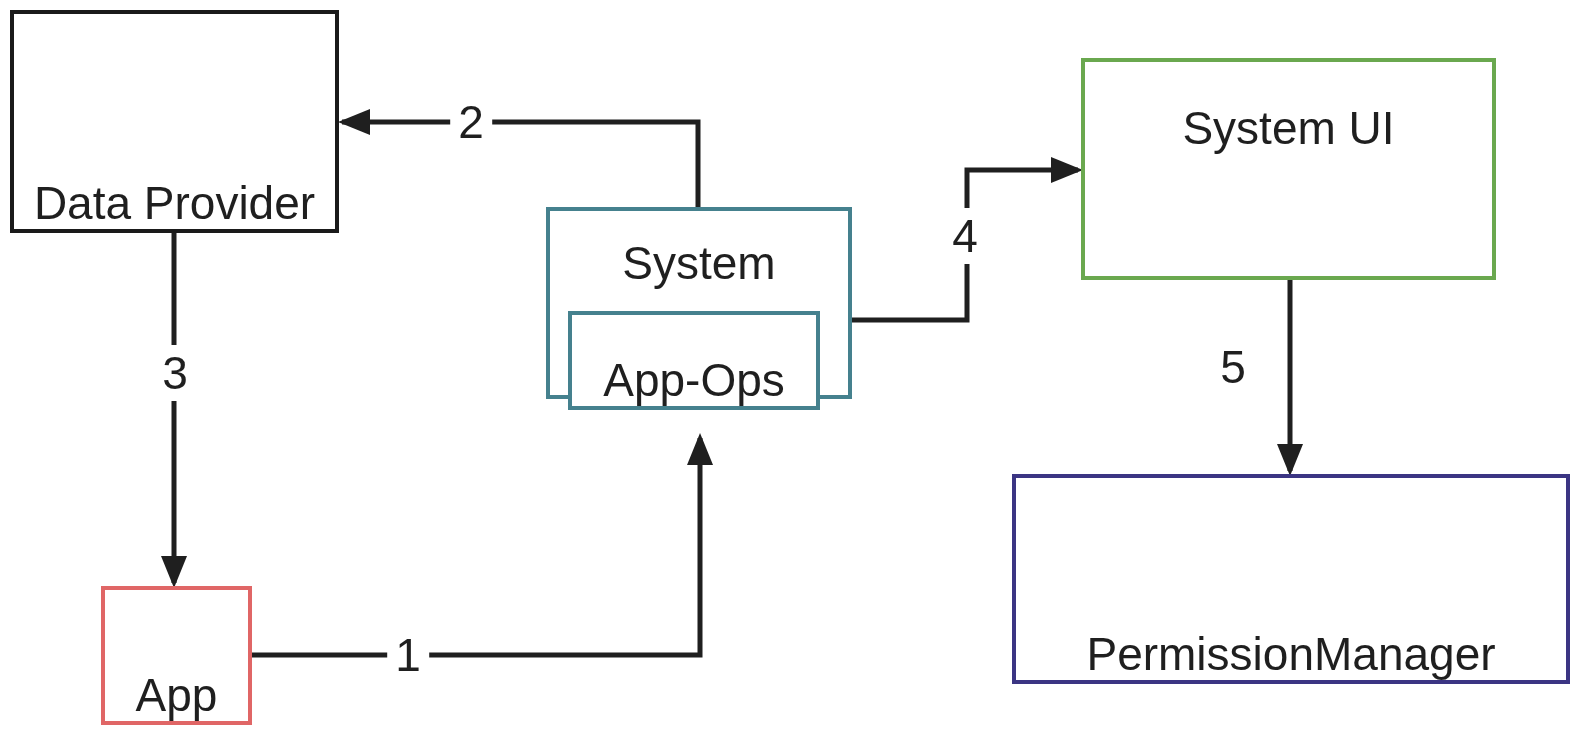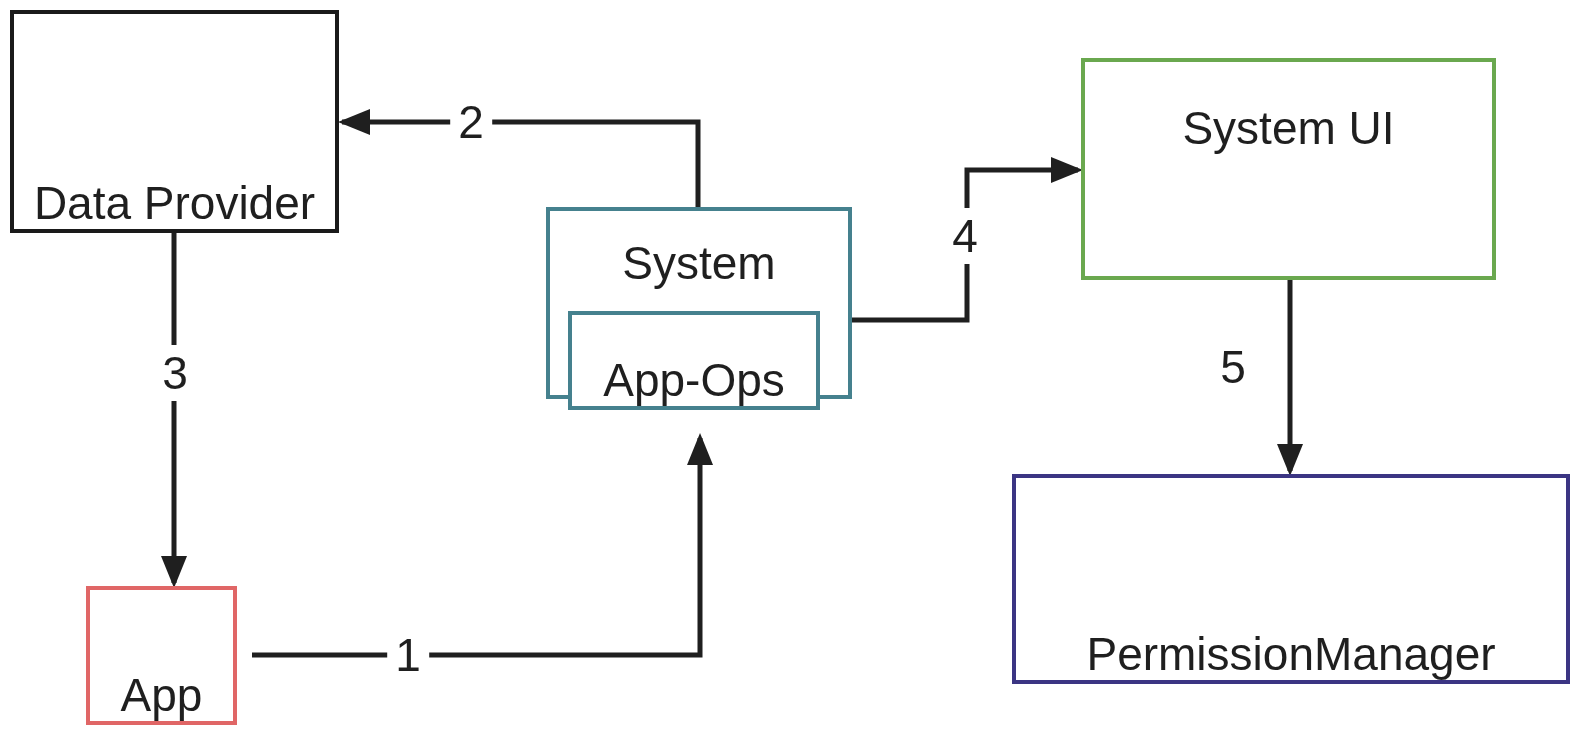--- a/index.html
+++ b/index.html
@@ -47,21 +47,21 @@
     line-height: 52px;
     white-space: nowrap;
     color: #1f1f1f;
   }
   
   #node-data-provider {
     left: 10px; top: 10px; width: 329px; height: 223px;
     border: 4px solid #1a1a1a;
   }
   #node-app {
-    left: 86px; top: 586px; width: 151px; height: 139px;
+    left: 101px; top: 586px; width: 151px; height: 139px;
     border: 4px solid #e06666;
   }
   #node-system {
     left: 546px; top: 207px; width: 306px; height: 192px;
     border: 4px solid #45818e;
     align-items: flex-start;
     padding-top: 26px;
   }
   #node-app-ops {
     left: 18px; top: 100px; width: 252px; height: 99px;

